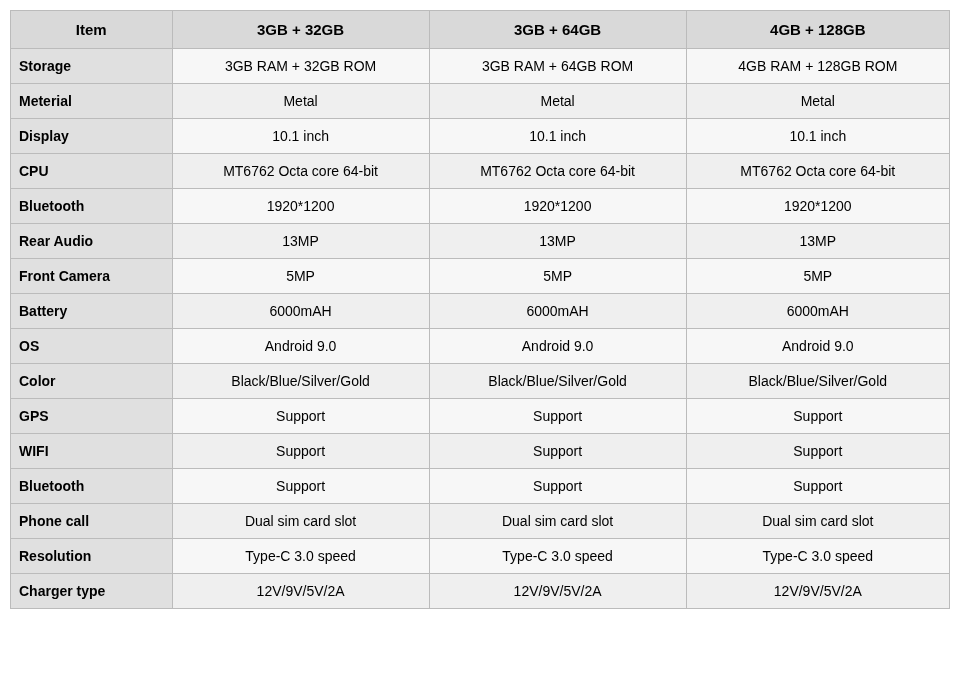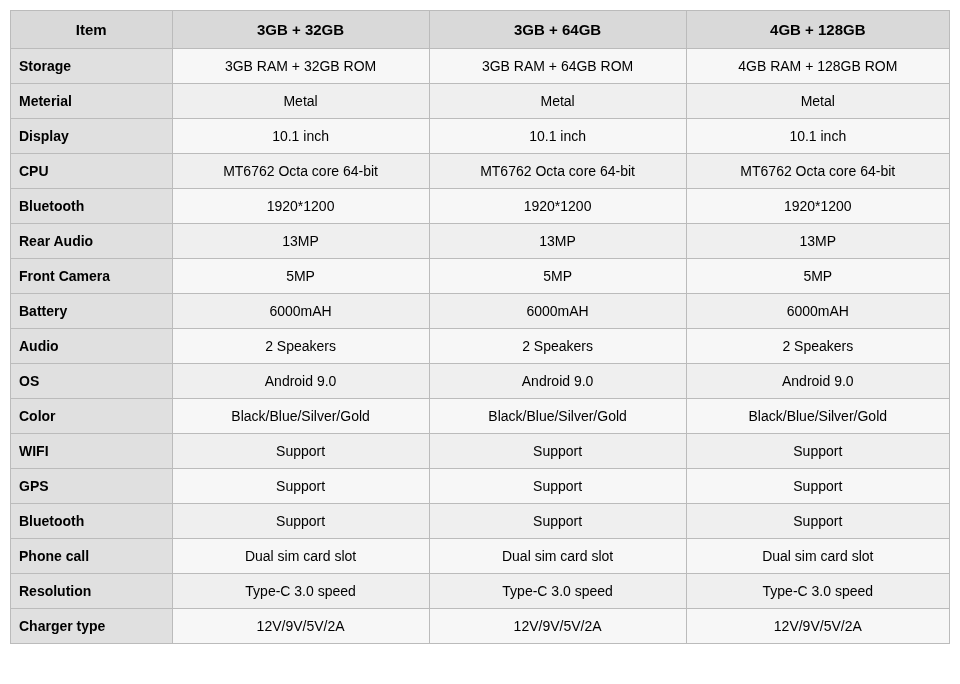--- a/index.html
+++ b/index.html
@@ -109,45 +109,39 @@
           <td>5MP</td>
           <td>5MP</td>
         </tr>
         <tr>
           <td>Battery</td>
           <td>6000mAH</td>
           <td>6000mAH</td>
           <td>6000mAH</td>
         </tr>
         <tr>
-          <td>Audio</td>
-          <td>2 Speakers</td>
-          <td>2 Speakers</td>
-          <td>2 Speakers</td>
-        </tr>
-        <tr>
           <td>OS</td>
           <td>Android 9.0</td>
           <td>Android 9.0</td>
           <td>Android 9.0</td>
         </tr>
         <tr>
           <td>Color</td>
           <td>Black/Blue/Silver/Gold</td>
           <td>Black/Blue/Silver/Gold</td>
           <td>Black/Blue/Silver/Gold</td>
         </tr>
         <tr>
-          <td>WIFI</td>
+          <td>GPS</td>
           <td>Support</td>
           <td>Support</td>
           <td>Support</td>
         </tr>
         <tr>
-          <td>GPS</td>
+          <td>WIFI</td>
           <td>Support</td>
           <td>Support</td>
           <td>Support</td>
         </tr>
         <tr>
           <td>Bluetooth</td>
           <td>Support</td>
           <td>Support</td>
           <td>Support</td>
         </tr>

